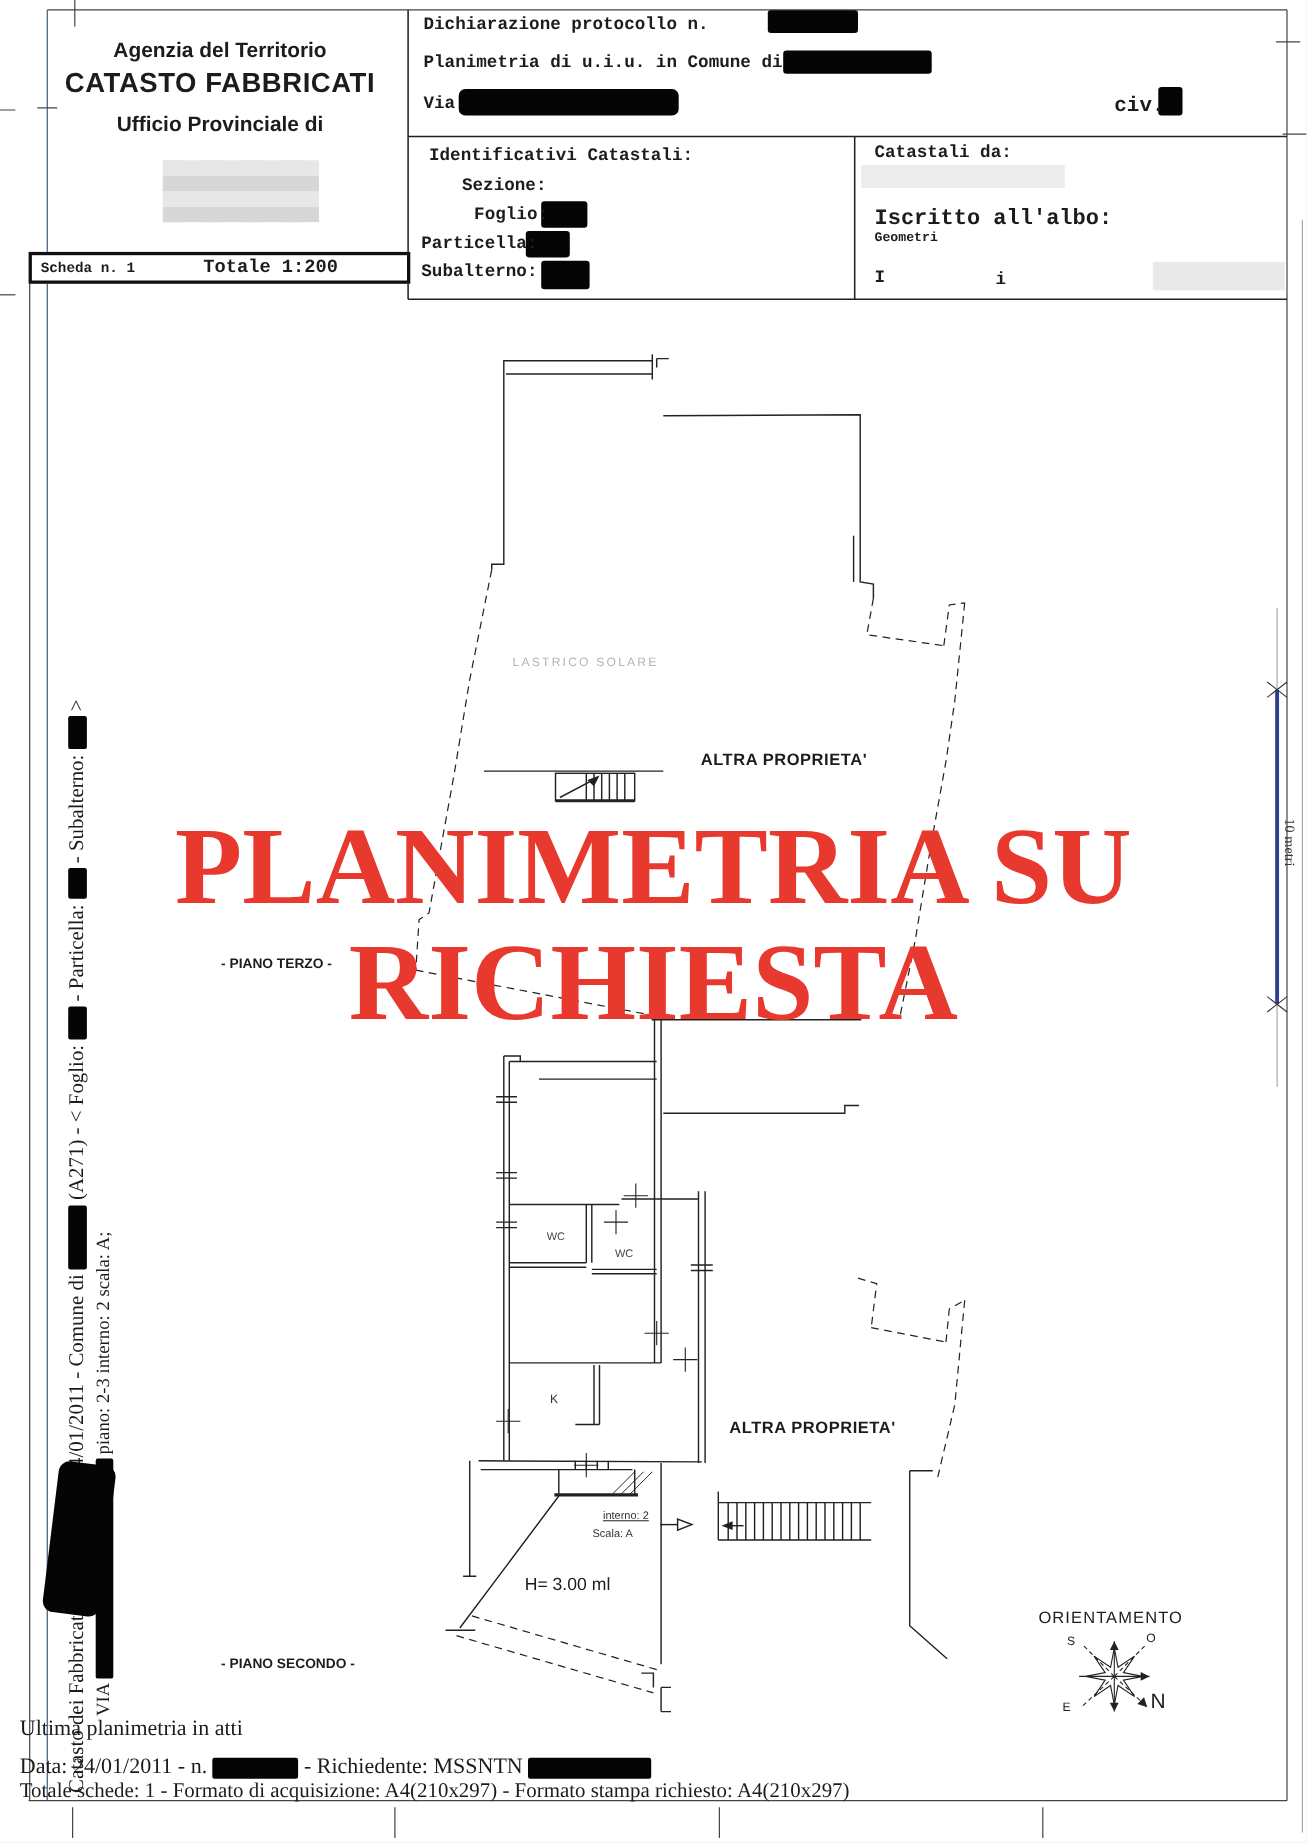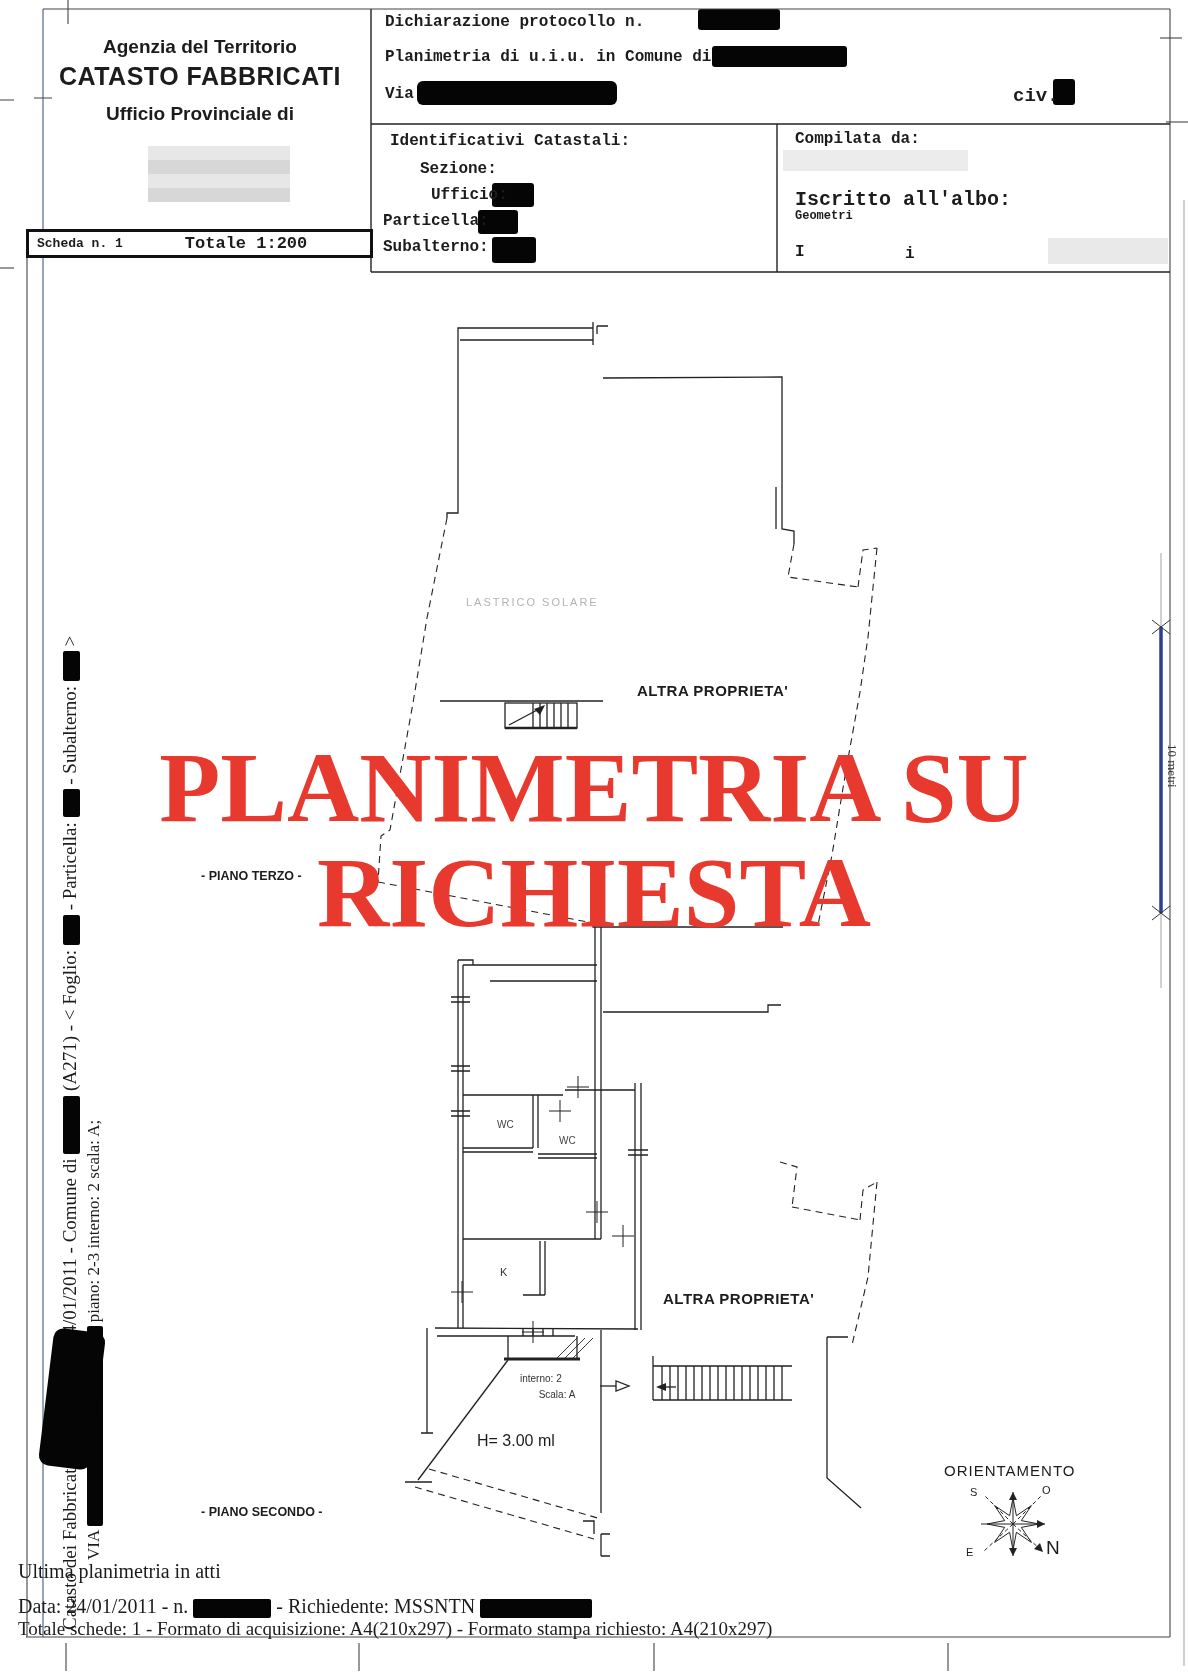--- a/index.html
+++ b/index.html
@@ -157,43 +157,43 @@
   <div class="abs mono formtxt txt" style="left:385px;top:48px;font-size:16px;">Planimetria di u.i.u. in Comune di</div>
   <div class="redact" style="left:712px;top:46px;width:135px;height:21px;"></div>
 
   <div class="abs mono formtxt txt" style="left:385px;top:85px;font-size:16px;">Via</div>
   <div class="redact" style="left:417px;top:81px;width:200px;height:24px;border-radius:6px;"></div>
   <div class="abs mono formtxt txt" style="left:1013px;top:85px;font-size:19px;">civ.</div>
   <div class="redact" style="left:1053px;top:79px;width:22px;height:26px;"></div>
 
   <div class="abs mono formtxt txt" style="left:390px;top:132px;font-size:16px;">Identificativi Catastali:</div>
   <div class="abs mono formtxt txt" style="left:420px;top:160px;font-size:16px;">Sezione:</div>
-  <div class="abs mono formtxt txt" style="left:431px;top:186px;font-size:16px;">Ufficio:</div>
+  <div class="abs mono formtxt txt" style="left:431px;top:186px;font-size:16px;">Foglio:</div>
   <div class="redact" style="left:492px;top:183px;width:42px;height:24px;"></div>
   <div class="abs mono formtxt txt" style="left:383px;top:212px;font-size:16px;">Particella:</div>
   <div class="redact" style="left:478px;top:210px;width:40px;height:24px;"></div>
   <div class="abs mono formtxt txt" style="left:383px;top:238px;font-size:16px;">Subalterno:</div>
   <div class="redact" style="left:492px;top:237px;width:44px;height:26px;"></div>
 
-  <div class="abs mono formtxt txt" style="left:795px;top:130px;font-size:16px;">Compilata da:</div>
+  <div class="abs mono formtxt txt" style="left:795px;top:130px;font-size:16px;">Catastali da:</div>
   <div class="abs gray-redact" style="left:783px;top:150px;width:185px;height:21px;"></div>
   <div class="abs mono formtxt txt" style="left:795px;top:188px;font-size:20px;">Iscritto all'albo:</div>
   <div class="abs mono formtxt txt" style="left:795px;top:209px;font-size:12px;">Geometri</div>
   <div class="abs mono formtxt txt" style="left:795px;top:243px;font-size:16px;">I</div>
   <div class="abs mono formtxt txt" style="left:905px;top:245px;font-size:16px;">i</div>
   <div class="abs gray-redact" style="left:1048px;top:238px;width:120px;height:26px;background:#e9e9e9;"></div>
 
   <div class="abs txt" style="left:466px;top:596px;font-size:11px;color:#b3b3b3;letter-spacing:2px;">LASTRICO SOLARE</div>
   <div class="abs txt" style="left:637px;top:682px;font-size:15px;font-weight:bold;letter-spacing:.5px;">ALTRA PROPRIETA'</div>
   <div class="abs txt" style="left:201px;top:869px;font-size:12.5px;font-weight:bold;">- PIANO TERZO -</div>
   <div class="abs txt" style="left:201px;top:1505px;font-size:12.5px;font-weight:bold;">- PIANO SECONDO -</div>
   <div class="abs txt" style="left:497px;top:1119px;font-size:10px;color:#444;">WC</div>
   <div class="abs txt" style="left:559px;top:1135px;font-size:10px;color:#444;">WC</div>
   <div class="abs txt" style="left:500px;top:1266px;font-size:11px;color:#333;">K</div>
-  <div class="abs txt" style="left:520px;top:1373px;width:74px;text-align:left;font-size:10px;color:#333;">interno: 2</div>
+  <div class="abs txt" style="left:532px;top:1373px;width:74px;text-align:center;font-size:10px;color:#333;text-decoration:underline;">interno: 2</div>
   <div class="abs txt" style="left:520px;top:1389px;width:74px;text-align:center;font-size:10px;color:#333;">Scala: A</div>
   <div class="abs txt" style="left:663px;top:1290px;font-size:15px;font-weight:bold;letter-spacing:.5px;">ALTRA PROPRIETA'</div>
   <div class="abs txt" style="left:477px;top:1432px;font-size:16px;">H= 3.00 ml</div>
 
   <div class="abs txt" style="left:944px;top:1462px;font-size:15px;letter-spacing:1px;">ORIENTAMENTO</div>
   <div class="abs txt" style="left:970px;top:1486px;font-size:11px;">S</div>
   <div class="abs txt" style="left:1042px;top:1484px;font-size:11px;">O</div>
   <div class="abs txt" style="left:966px;top:1546px;font-size:11px;">E</div>
   <div class="abs txt" style="left:1046px;top:1537px;font-size:19px;">N</div>
 

